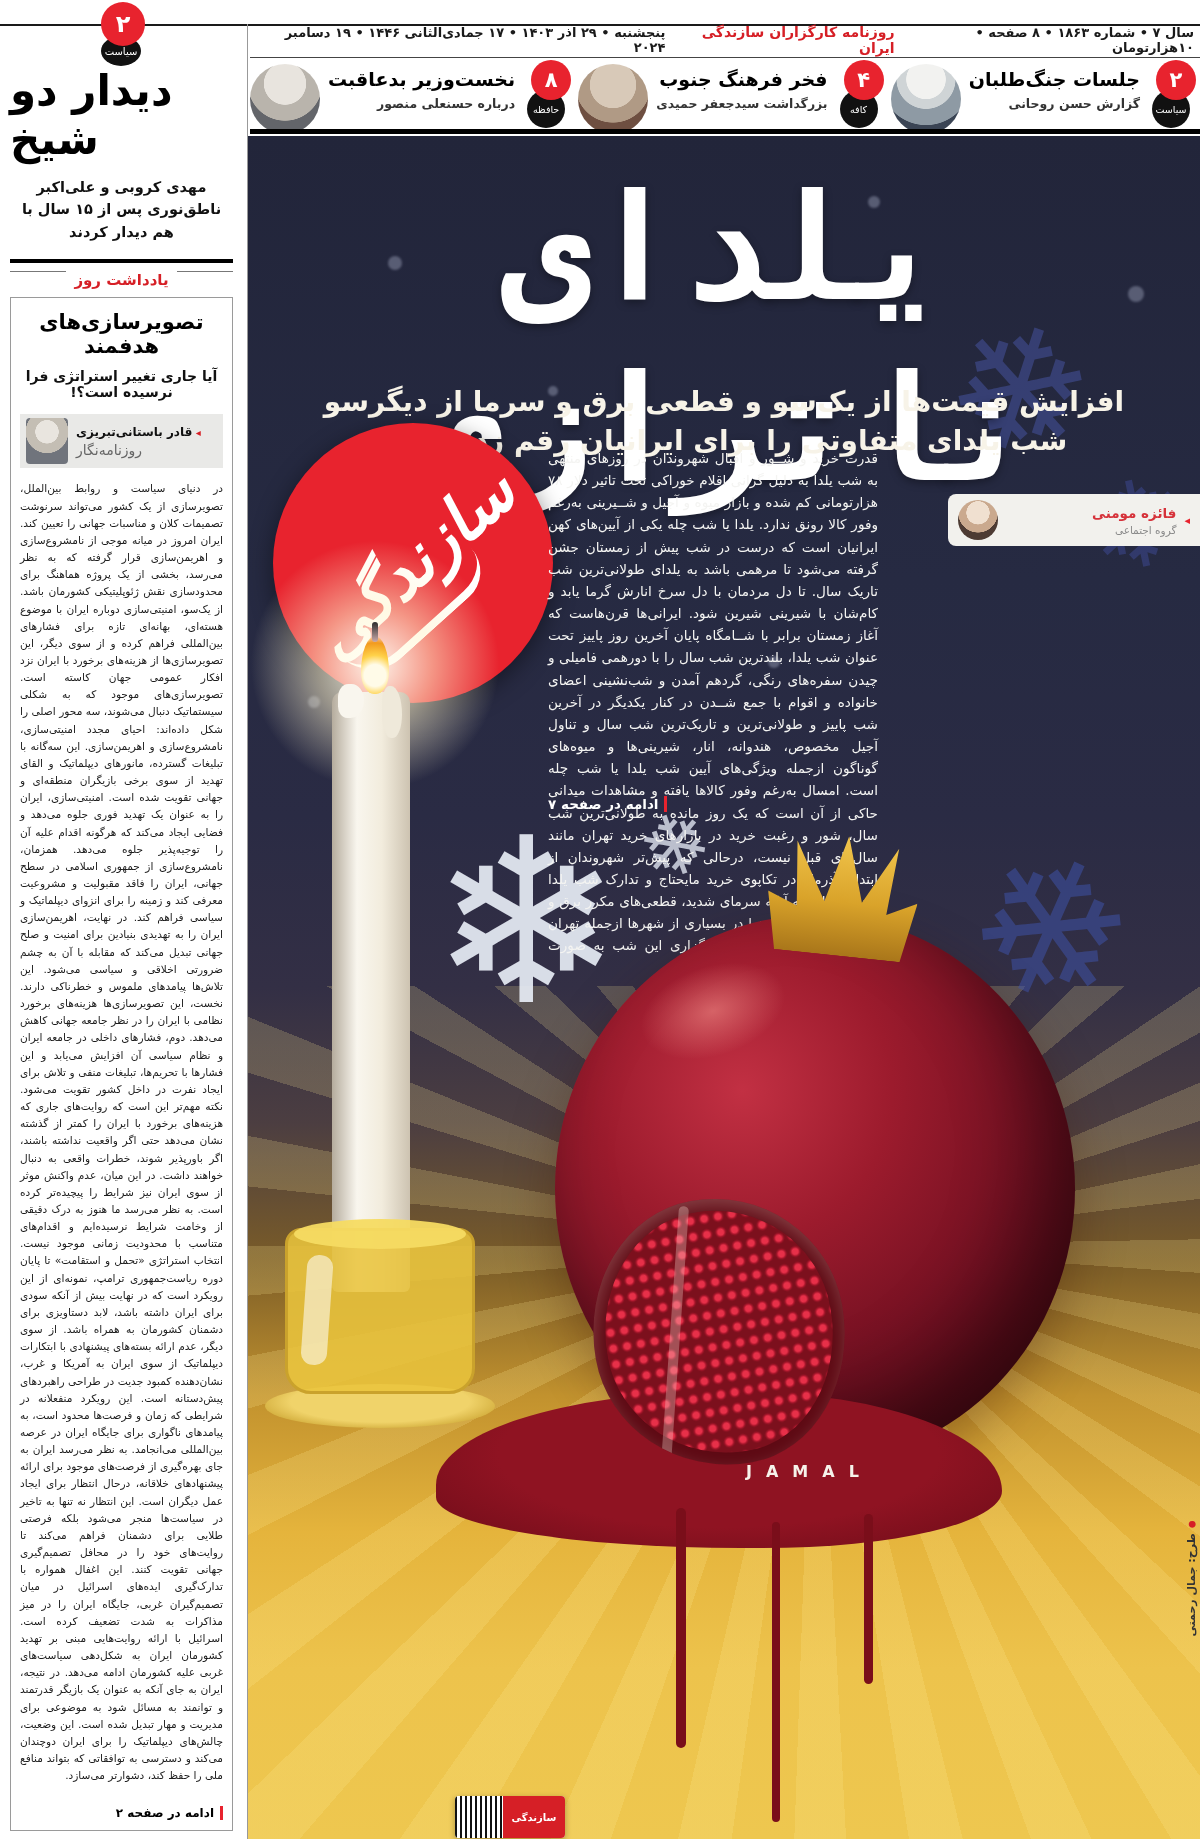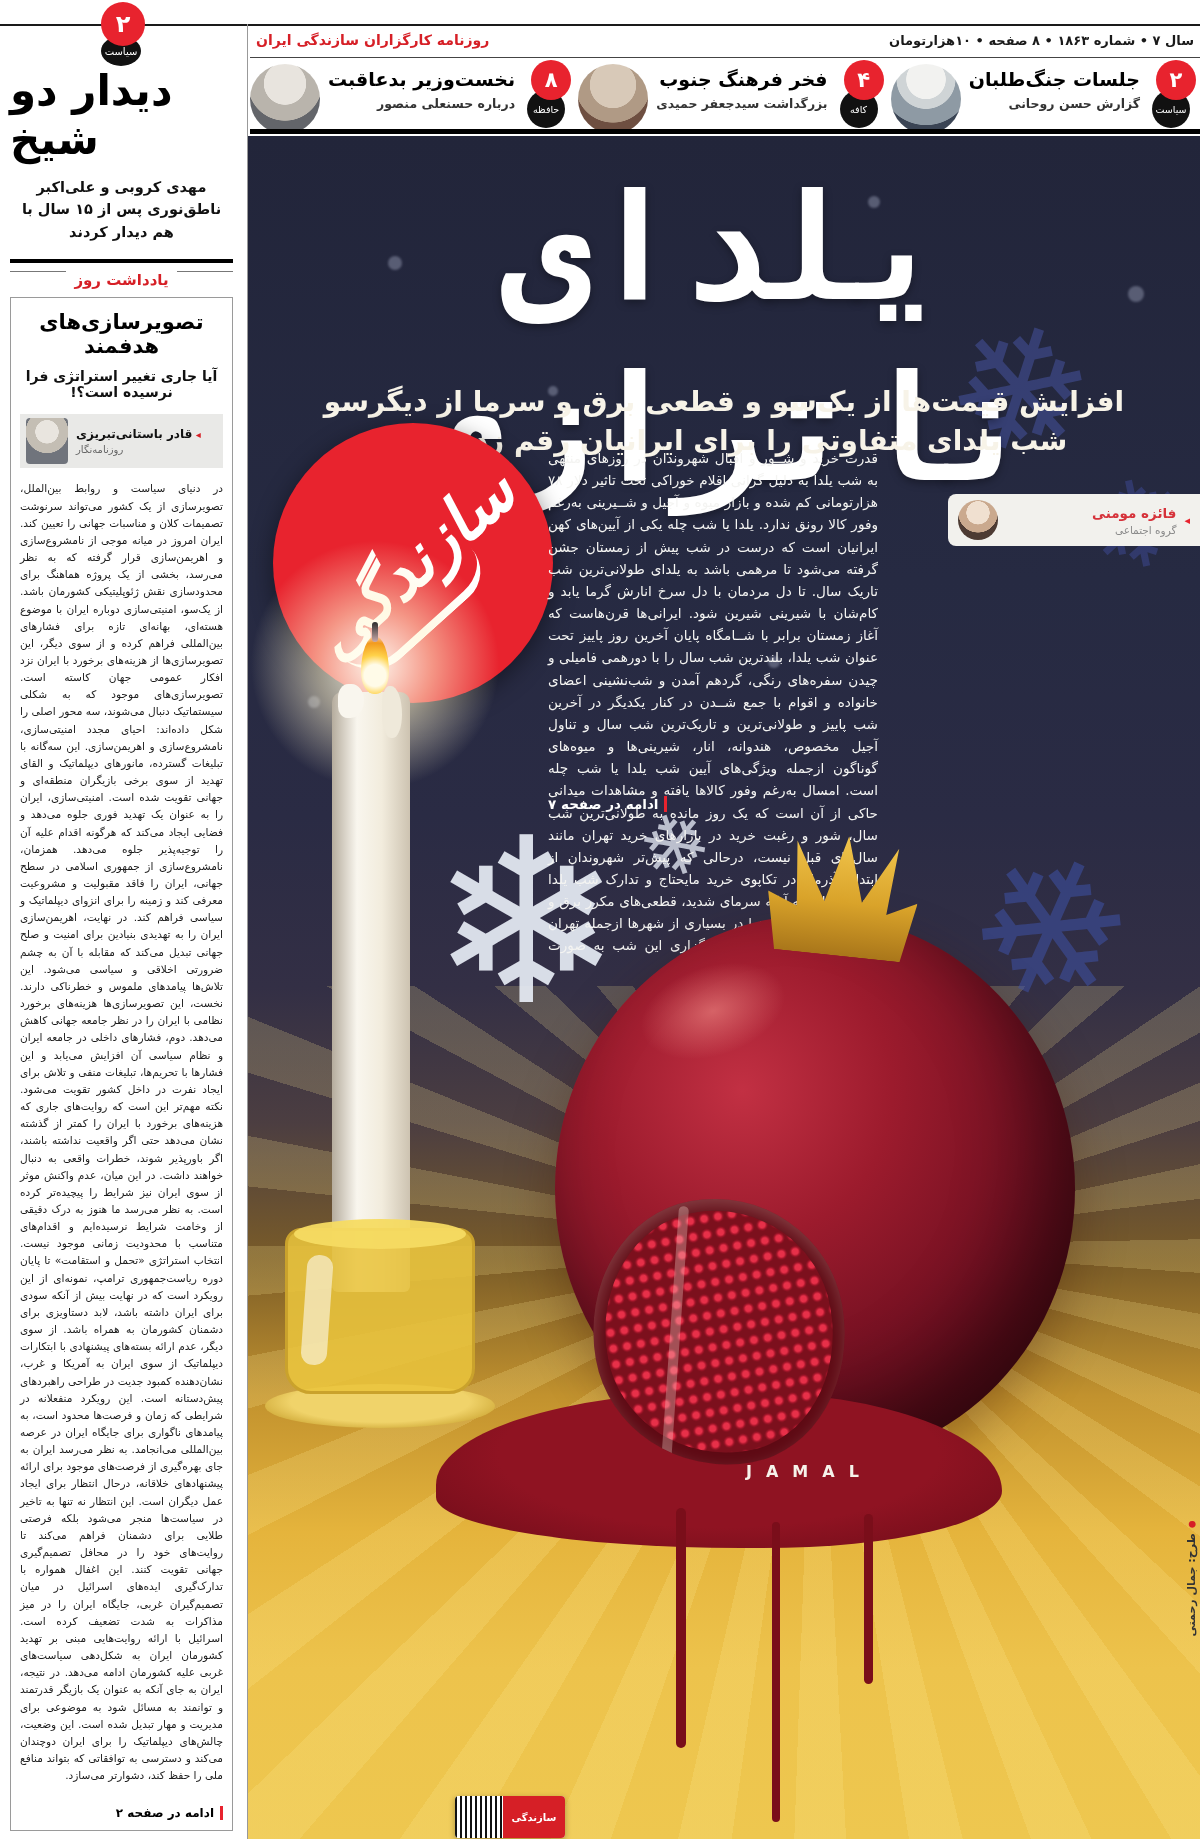--- a/index.html
+++ b/index.html
@@ -66,21 +66,21 @@
     flex:1; display:flex; flex-direction:column; }
   .note-title { text-align:center; font-size:21px; font-weight:900; color:#000; }
   .note-subtitle { text-align:center; font-size:14px; font-weight:bold; margin-top:10px; color:#111; }
   .note-author { margin-top:14px; background:#e9e9e7; display:flex; direction:rtl;
     align-items:center; gap:8px; padding:4px 6px; }
   .note-author .a-photo { width:42px; height:46px; border-radius:4px; order:2;
     background:radial-gradient(circle at 50% 30%, #e9e5df 0 30%, #c4beb4 31% 55%, #70747c 56%); }
   .note-author .a-meta { order:1; flex:1; text-align:left; }
   .note-author .a-name { font-size:12px; font-weight:bold; color:#111; }
   .note-author .a-name::before { content:"◂ "; color:#d61f26; font-size:10px; }
-  .note-author .a-role { font-size:10px; color:#666; margin-top:3px; }
+  .note-author .a-role { font-size:14px; color:#666; margin-top:3px; }
   .note-body { margin-top:12px; font-size:10.6px; line-height:1.62; text-align:justify;
     color:#1c1c1c; }
   .sb-continue { margin-top:auto; font-size:12px; font-weight:bold; color:#000;
     border-right:3px solid #e8232e; padding-right:6px; cursor:pointer; }
 
   
   .poster { left:248px; top:136px; width:952px; height:1703px; overflow:hidden;
     background:linear-gradient(180deg,
       #22253a 0%, #262a42 26%, #2a2b44 40%, #332f45 50%,
       #4c3e41 58%, #7a5c28 66%, #c2922e 74%, #e5b43c 82%,
@@ -193,20 +193,21 @@
 <body>
 
 <div class="abs top-rule"></div>
 <div class="abs sub-rule"></div>
 <div class="abs heavy-rule"></div>
 <div class="abs vert-divider"></div>
 
 <div class="abs header" dir="rtl">
   <span>سال ۷ • شماره ۱۸۶۳ • ۸ صفحه • ۱۰هزارتومان</span>
   <span class="paper-name">روزنامه کارگزاران سازندگی ایران</span>
+  <span>پنجشنبه • ۲۹ آذر ۱۴۰۳ • ۱۷ جمادی‌الثانی ۱۴۴۶ • ۱۹ دسامبر ۲۰۲۴</span>
 </div>
 
 <div class="abs teasers">
   <div class="teaser">
     <div class="badge">
       <div class="num-circle">۲</div>
       <div class="sec-circle">سیاست</div>
     </div>
     <div class="t-text">
       <div class="t-title">جلسات جنگ‌طلبان</div>

